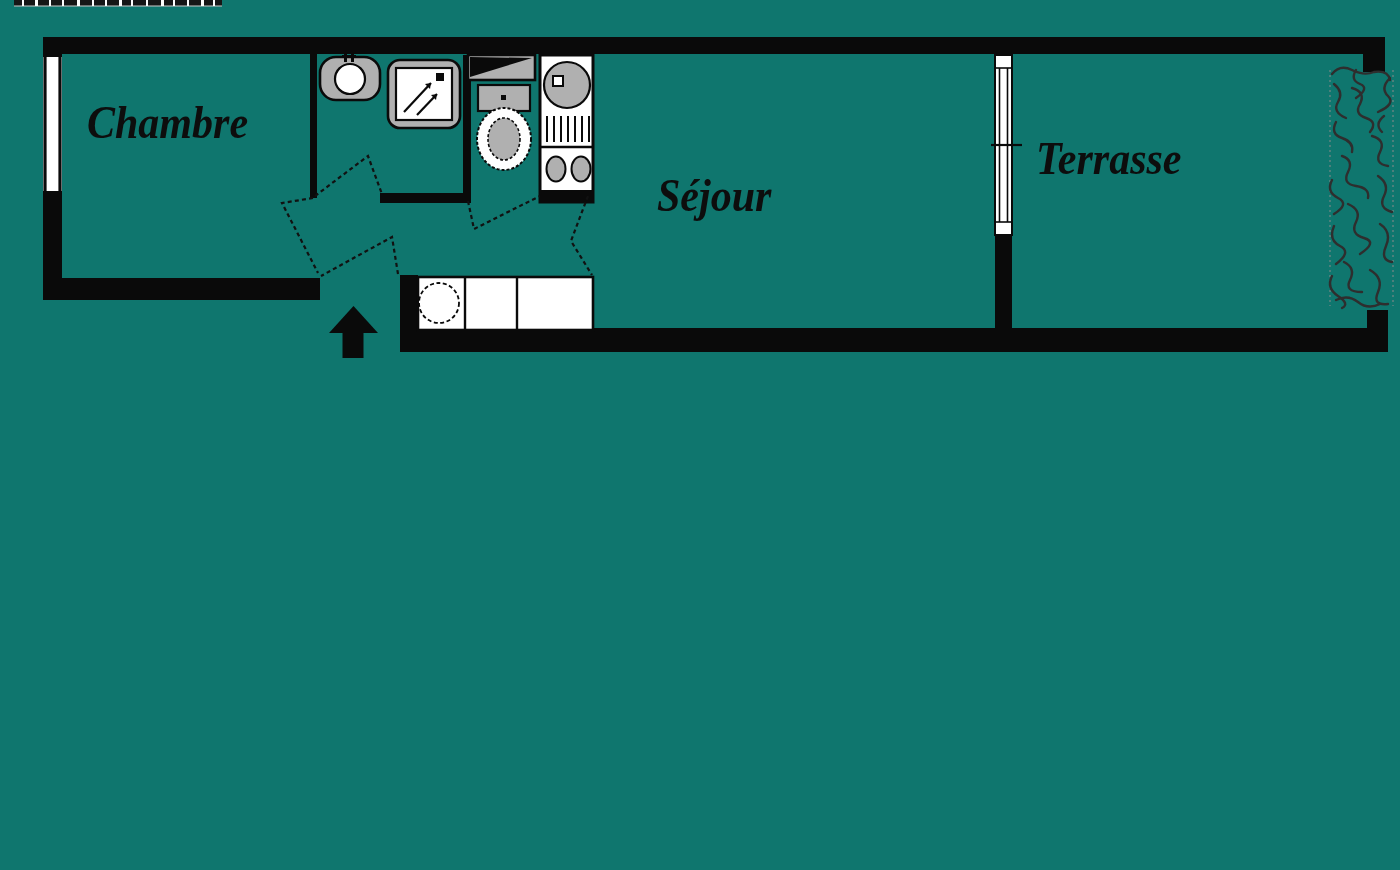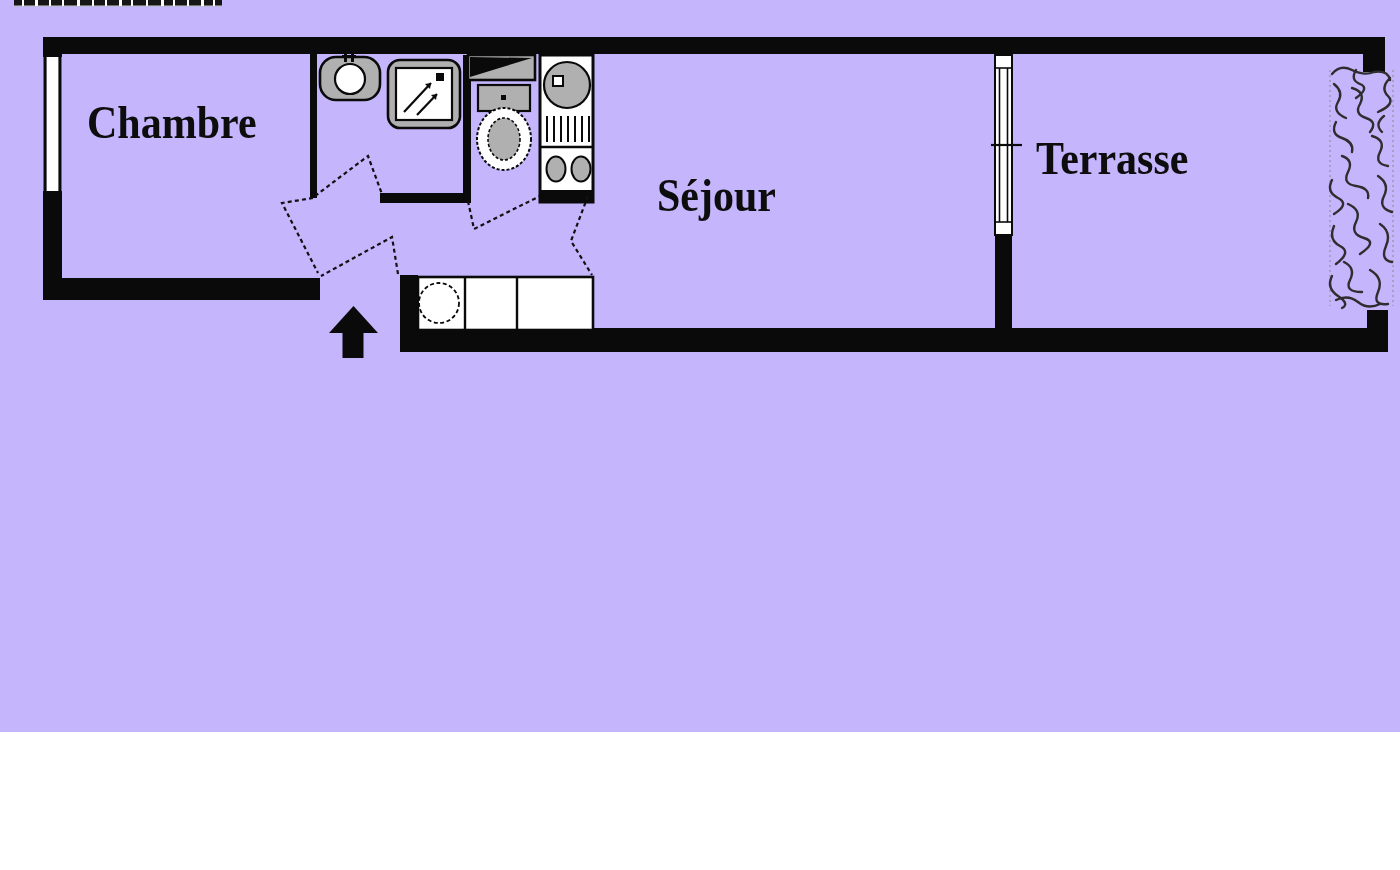--- a/index.html
+++ b/index.html
@@ -1,21 +1,22 @@
 <!DOCTYPE html>
 <html><head>
 <meta charset="utf-8">
 <style>
   html,body{margin:0;padding:0;background:#ffffff;}
   .stage{
     position:relative;
-    width:1400px;height:732px;
-    background:#c4b5fd;
+    width:1400px;height:870px;
+    background:#0f766e;
     overflow:hidden;
     font-family:"Liberation Serif","DejaVu Serif",serif;
+    font-style:italic;
   }
   svg{position:absolute;left:0;top:0;}
   .room-label{
     position:absolute;
     font-weight:700;
     font-size:42px;
     line-height:1;
     color:#0d0d0d;
     white-space:nowrap;
     transform:scaleY(1.12);

